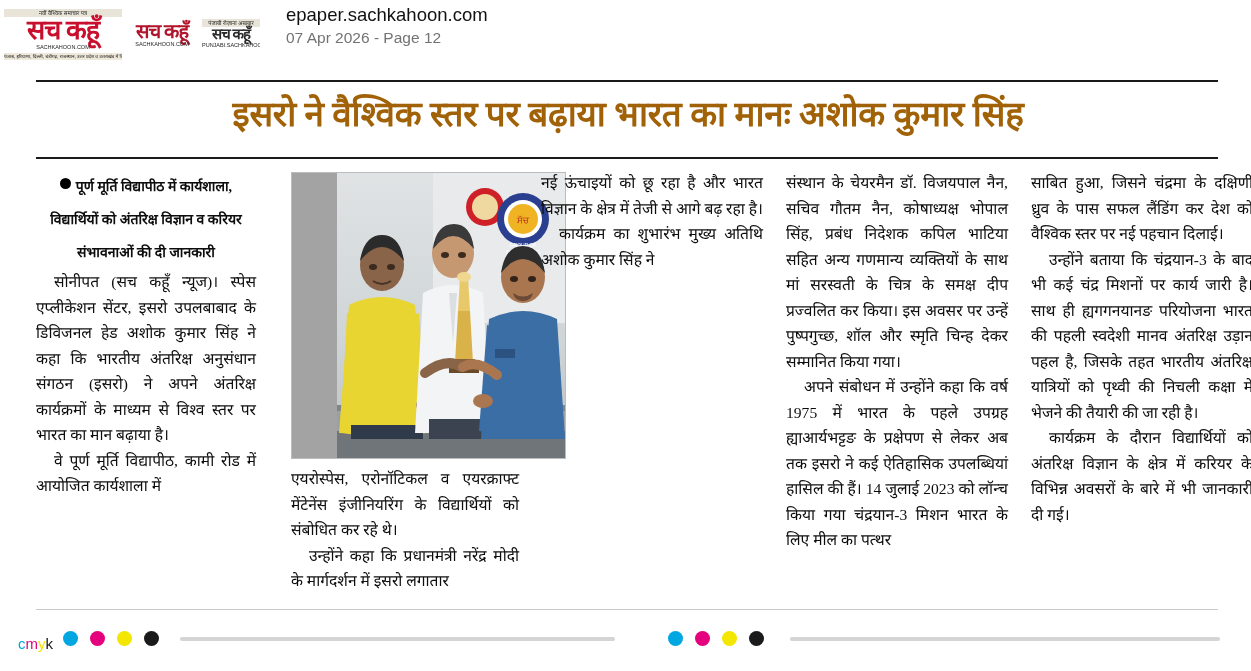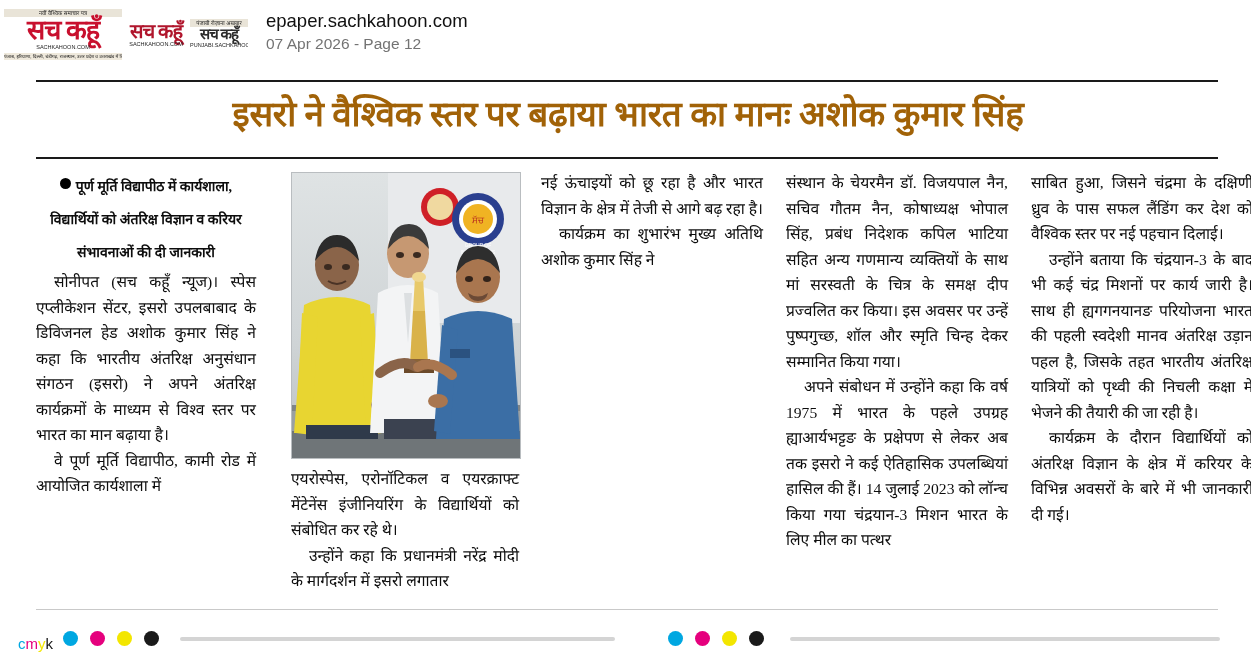--- a/index.html
+++ b/index.html
@@ -23,21 +23,21 @@
     width: 1251px;
     height: 72px;
     display: flex;
     align-items: flex-start;
   }
   .logo-strip {
     display: flex;
     align-items: flex-start;
     padding-left: 4px;
     padding-top: 4px;
-    gap: 4px;
+    gap: 10px;
   }
   .logo-box {
     position: relative;
     height: 60px;
     display: flex;
     flex-direction: column;
     justify-content: center;
     align-items: center;
   }
   .logo-box.main {
@@ -85,22 +85,22 @@
     background: #efe9dc;
     width: 100%;
     text-align: center;
     line-height: 7px;
     height: 7px;
     overflow: hidden;
     white-space: nowrap;
     margin-top: 2px;
   }
   .site-meta {
-    margin-left: 18px;
-    padding-top: 9px;
+    margin-left: 26px;
+    padding-top: 3px;
     font-family: "Liberation Sans", sans-serif;
   }
   .site-url {
     font-size: 18.5px;
     color: #111;
     line-height: 24px;
   }
   .site-date {
     font-size: 15.5px;
     color: #737373;
@@ -179,22 +179,23 @@
   }
 
   
   .photo-wrap {
     position: absolute;
     left: 255px;
     top: 2px;
     width: 228px;
     height: 285px;
     overflow: hidden;
-    background: #7dd3fc;
+    background: #a3a3a3;
     border: 1px solid #b9bdc0;
+    padding-left: 45px;
   }
   .photo-svg { display:block; width: 100%; height: 100%; }
 
   #col2 { left: 255px; top: 296px; width: 228px; }
   #col3 { left: 505px; width: 222px; }
   #col4 { left: 750px; width: 222px; }
   #col5 { left: 995px; width: 222px; }
 
   
   .footer {

